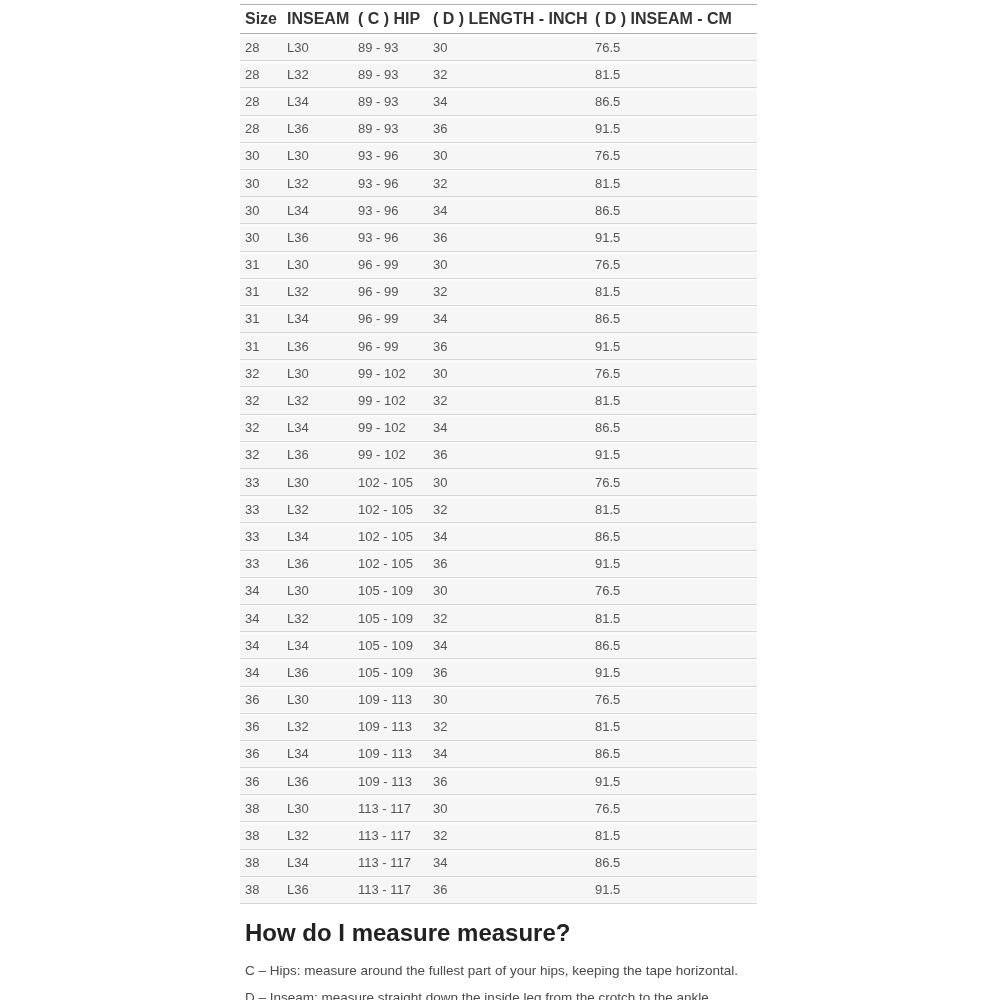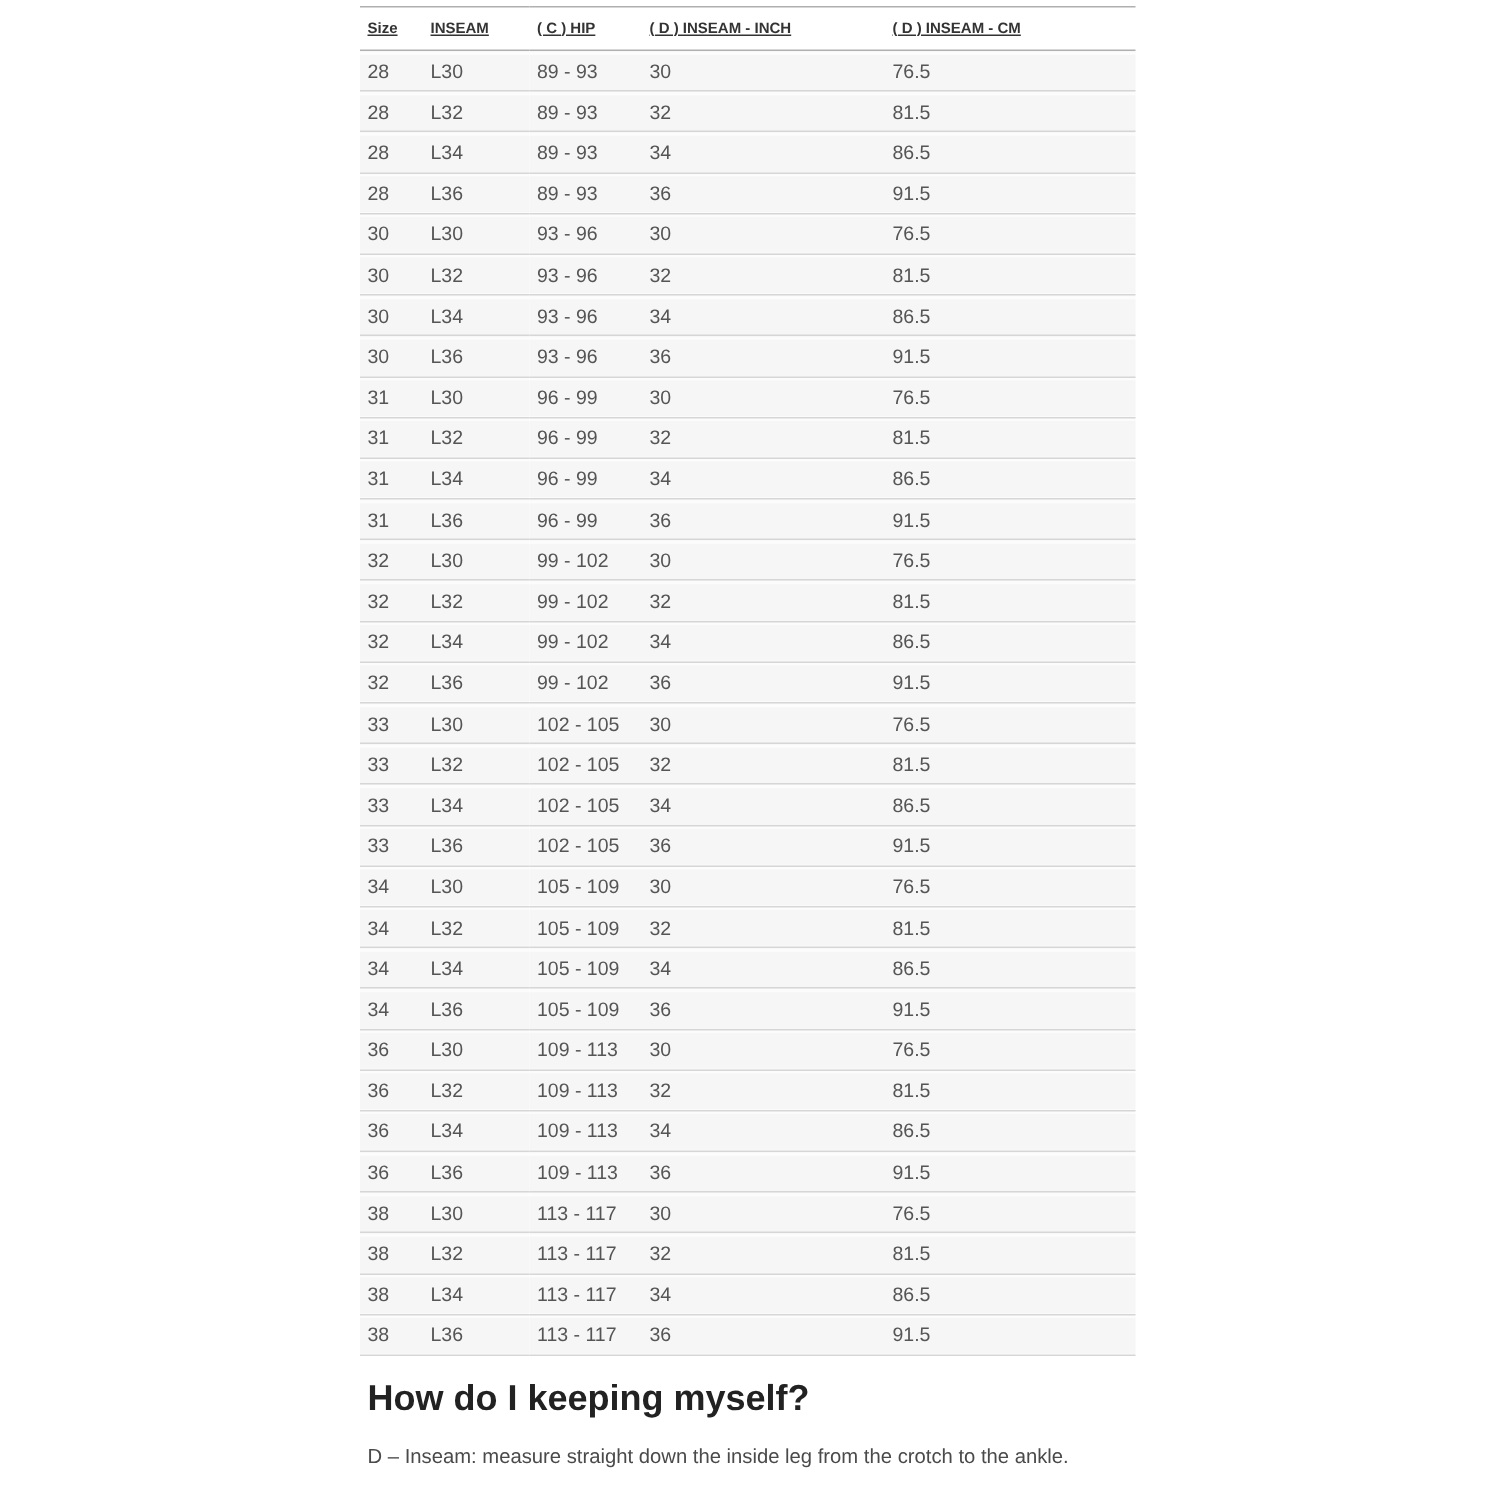--- a/index.html
+++ b/index.html
@@ -19,28 +19,27 @@
   table.size-table {
     width: 517px;
     border-collapse: collapse;
     table-layout: fixed;
   }
   table.size-table th {
     height: 28px;
     padding: 0 0 0 5px;
     text-align: left;
     vertical-align: middle;
-    font-size: 10px;
+    font-size: 16px;
     font-weight: bold;
     color: #333333;
     background: #ffffff;
     border-top: 1px solid #b0b0b0;
     border-bottom: 1px solid #b0b0b0;
     white-space: nowrap;
-    text-decoration: underline;
   }
   table.size-table td {
     height: 26.2px;
     padding: 0 0 0 5px;
     vertical-align: middle;
     font-size: 13px;
     color: #555555;
     background: linear-gradient(#fcfcfc 0px, #fcfcfc 2px, #f6f6f6 2px);
     border-bottom: 1px solid #d6d6d6;
     white-space: nowrap;
@@ -71,21 +70,21 @@
       <col style="width:71px">
       <col style="width:75px">
       <col style="width:162px">
       <col style="width:167px">
     </colgroup>
     <thead>
       <tr>
         <th>Size</th>
         <th>INSEAM</th>
         <th>( C ) HIP</th>
-        <th>( D ) INSEAM - INCH</th>
+        <th>( D ) LENGTH - INCH</th>
         <th>( D ) INSEAM - CM</th>
       </tr>
     </thead>
     <tbody>
         <tr>
       <td>28</td>
       <td>L30</td>
       <td>89 - 93</td>
       <td>30</td>
       <td>76.5</td>
@@ -303,16 +302,17 @@
         <tr>
       <td>38</td>
       <td>L36</td>
       <td>113 - 117</td>
       <td>36</td>
       <td>91.5</td>
     </tr>
       </tbody>
   </table>
 
-  <h2 class="measure-heading">How do I keeping myself?</h2>
+  <h2 class="measure-heading">How do I measure measure?</h2>
+  <p class="measure-line">C – Hips: measure around the fullest part of your hips, keeping the tape horizontal.</p>
   <p class="measure-line">D – Inseam: measure straight down the inside leg from the crotch to the ankle.</p>
 
 </div>
 
 </body></html>

